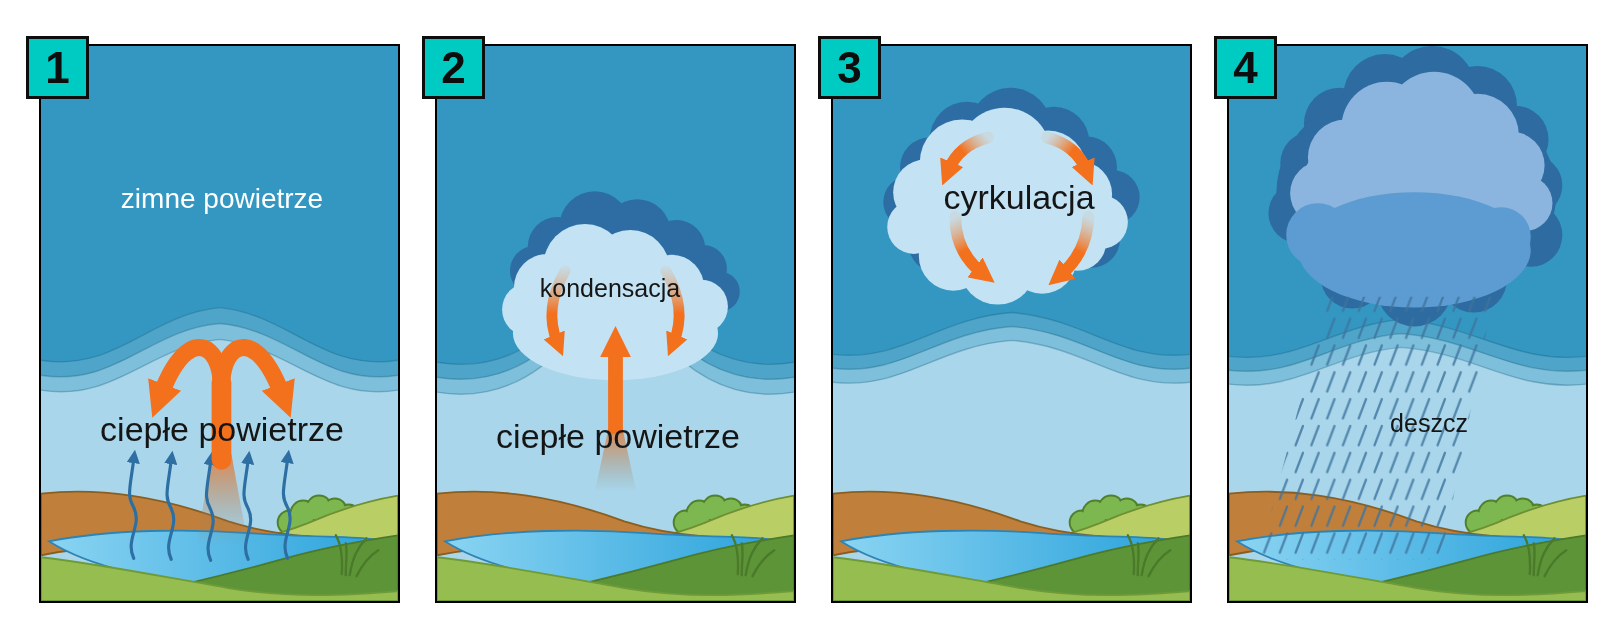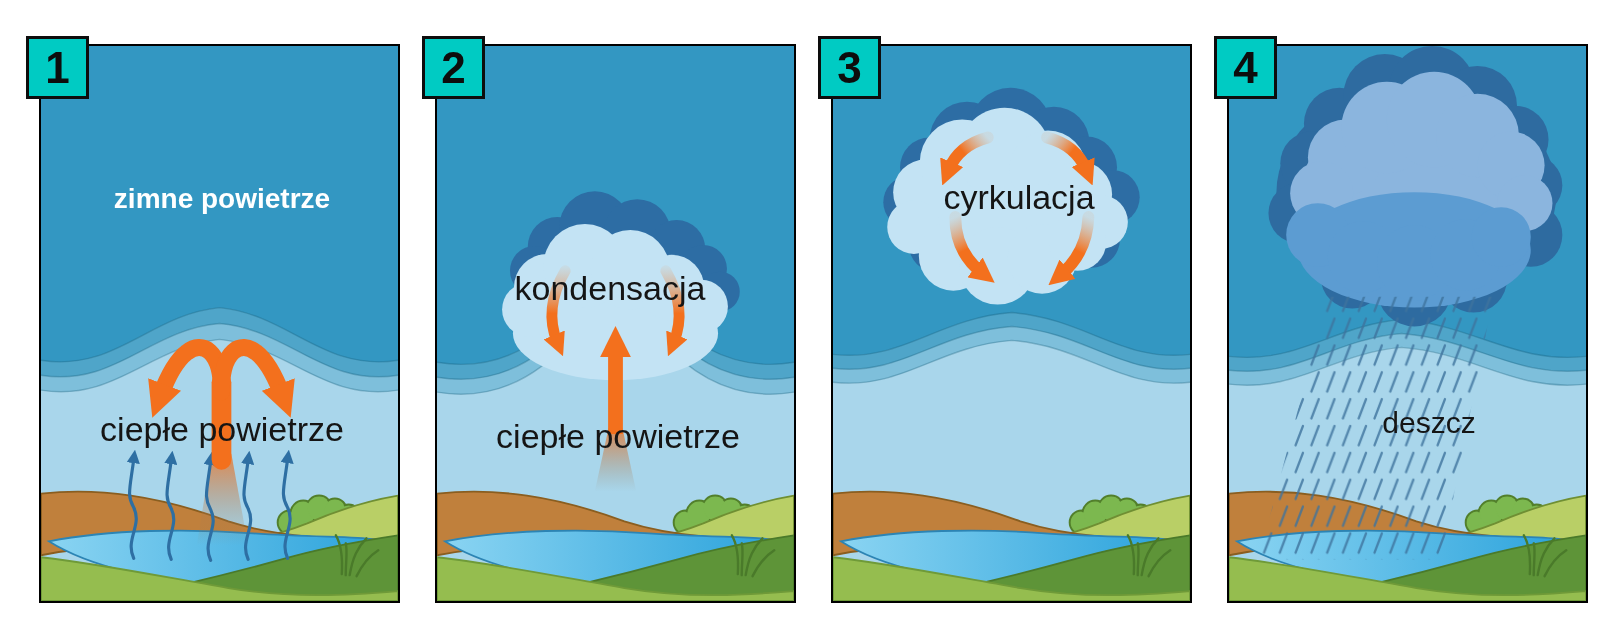--- a/index.html
+++ b/index.html
@@ -6,22 +6,22 @@
   .stage{position:relative;width:1620px;height:644px;background:#ffffff;overflow:hidden;
          font-family:"Liberation Sans",sans-serif;}
   .panel{position:absolute;top:44px;width:361px;height:559px;border:2px solid #000;
          box-sizing:border-box;background:#3397c2;}
   .p1{left:39px}.p2{left:435px}.p3{left:831px}.p4{left:1227px}
   .scene{position:absolute;left:0;top:0;width:100%;height:100%;display:block;}
   .badge{position:absolute;left:-15px;top:-10px;width:63px;height:63px;background:#00cbc3;
          border:3px solid #0d0d0d;box-sizing:border-box;display:flex;align-items:center;
          justify-content:center;font-weight:700;font-size:44px;line-height:1;color:#0d0d0d;z-index:3;}
   .lbl{position:absolute;transform:translate(-50%,-50%);white-space:nowrap;color:#151515;z-index:2;}
-  .lbl.white{color:#ffffff;font-weight:bold;}
-  .fs28{font-size:28px}.fs29{font-size:34px}.fs25{font-size:34px}.fs30{font-size:30px}
+  .lbl.white{color:#ffffff;}
+  .fs28{font-size:28px}.fs29{font-size:34px}.fs25{font-size:25px}.fs30{font-size:25px}
 </style>
 </head>
 <body>
 
 <div class="stage">
 
   <svg width="0" height="0" style="position:absolute" aria-hidden="true">
     <defs>
       <linearGradient id="lakeGrad" x1="0" y1="0" x2="1" y2="0">
         <stop offset="0" stop-color="#8ad4f2"></stop>

